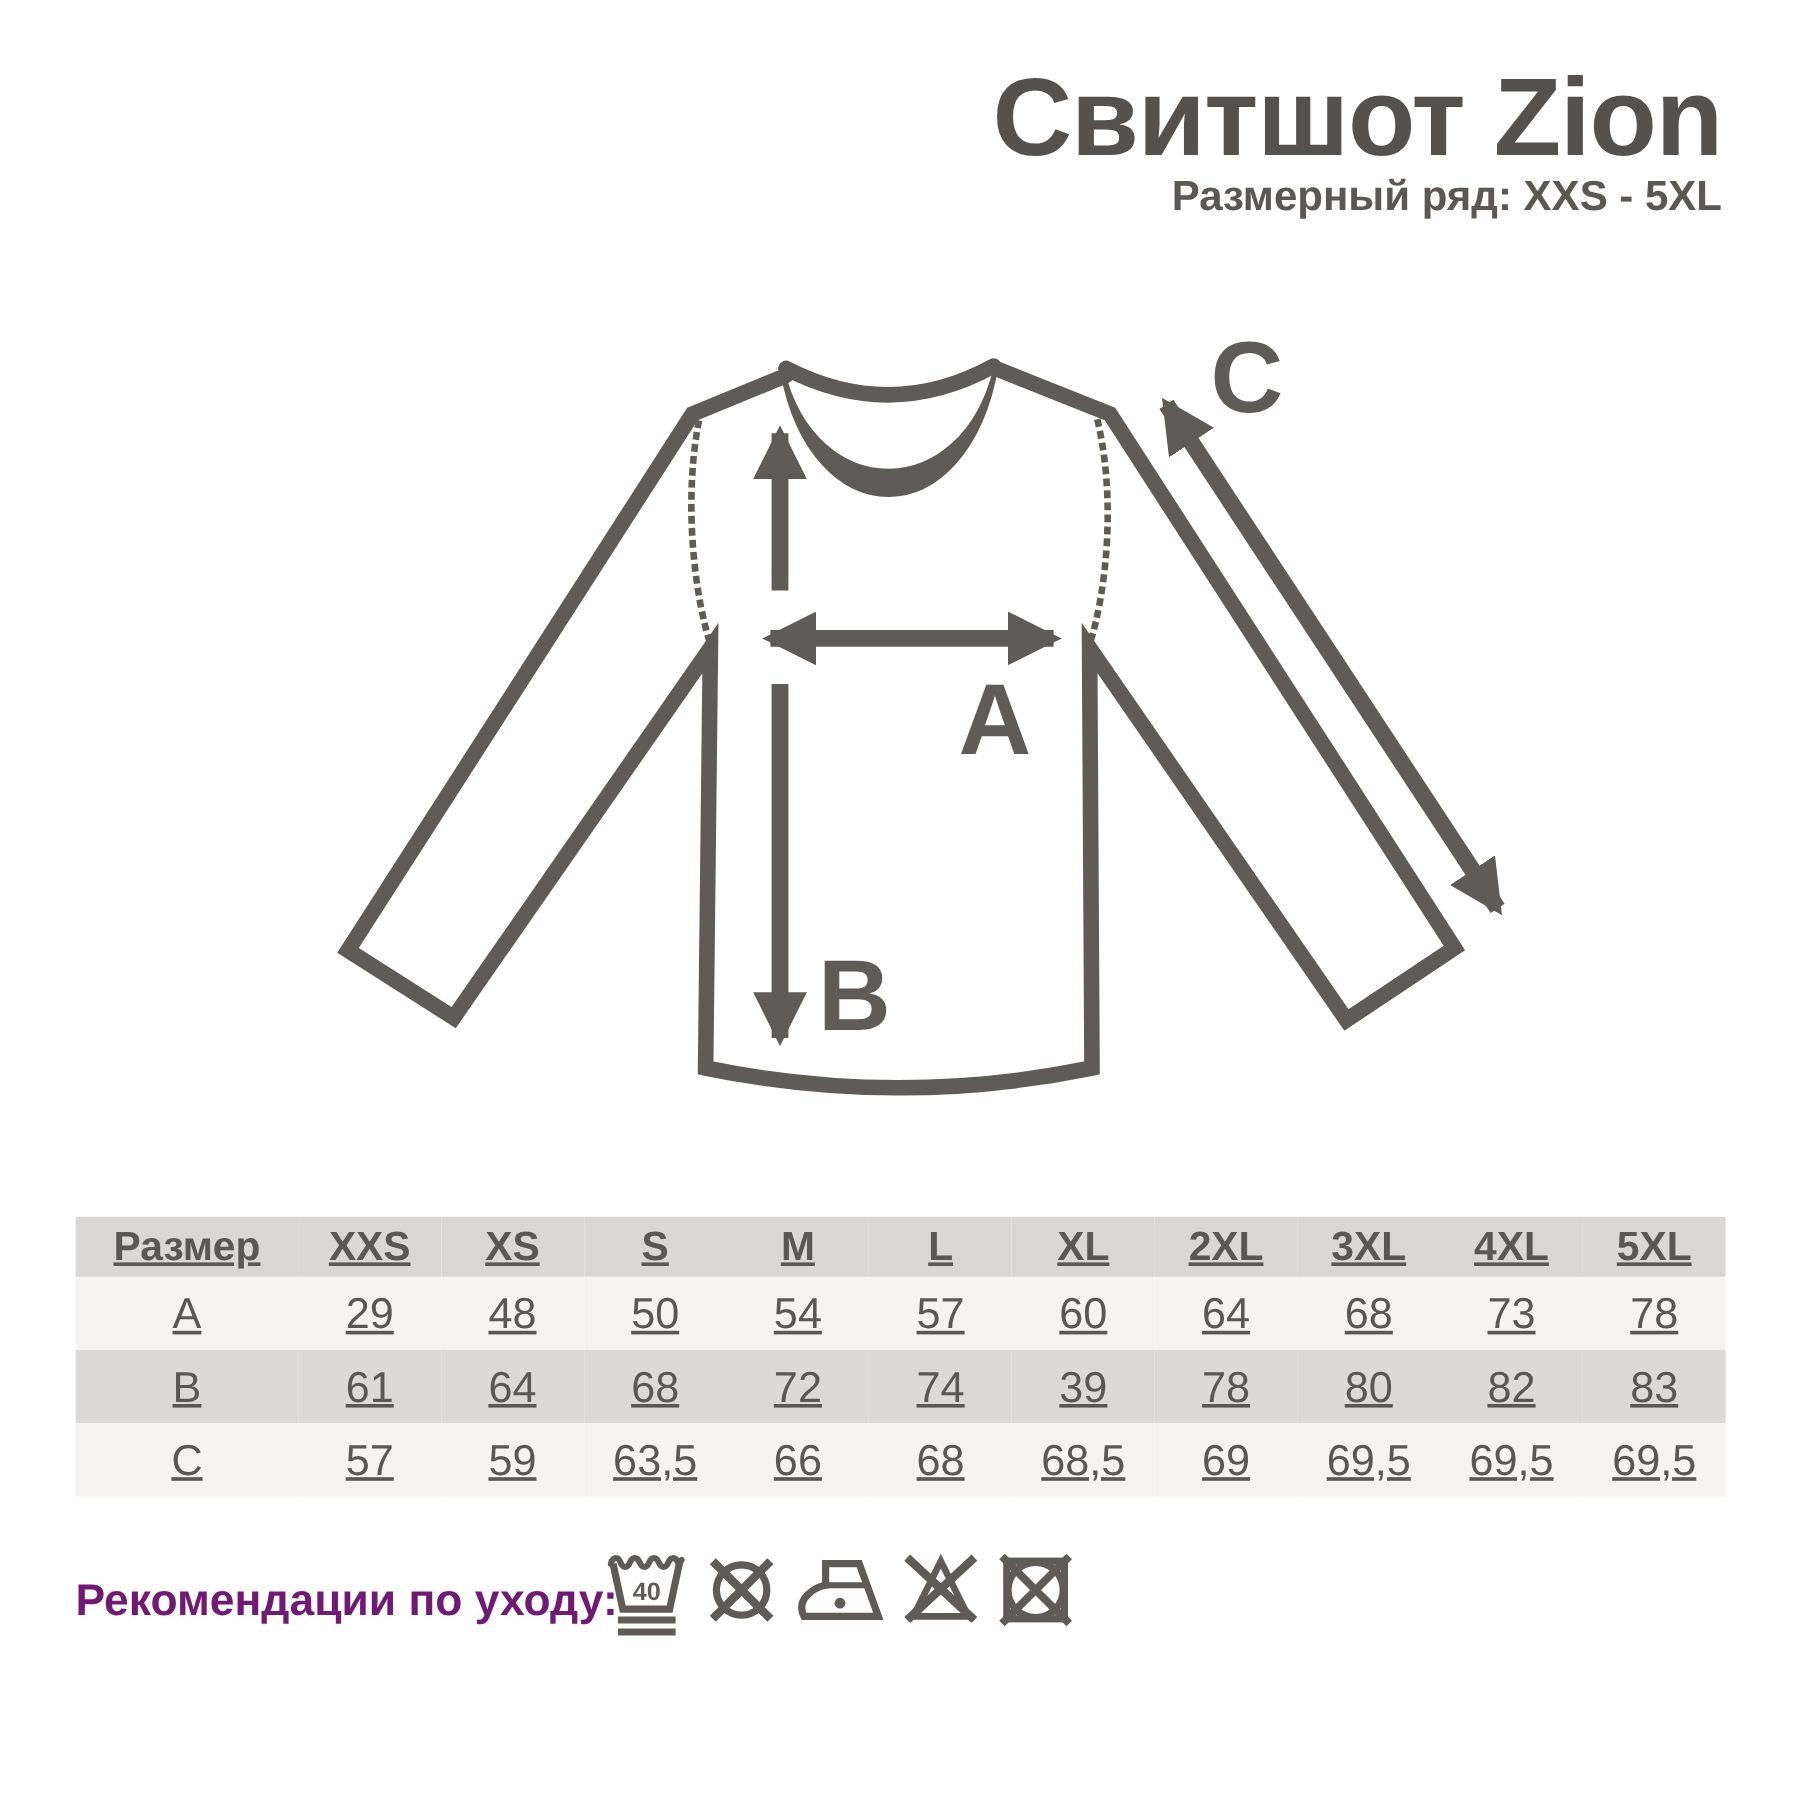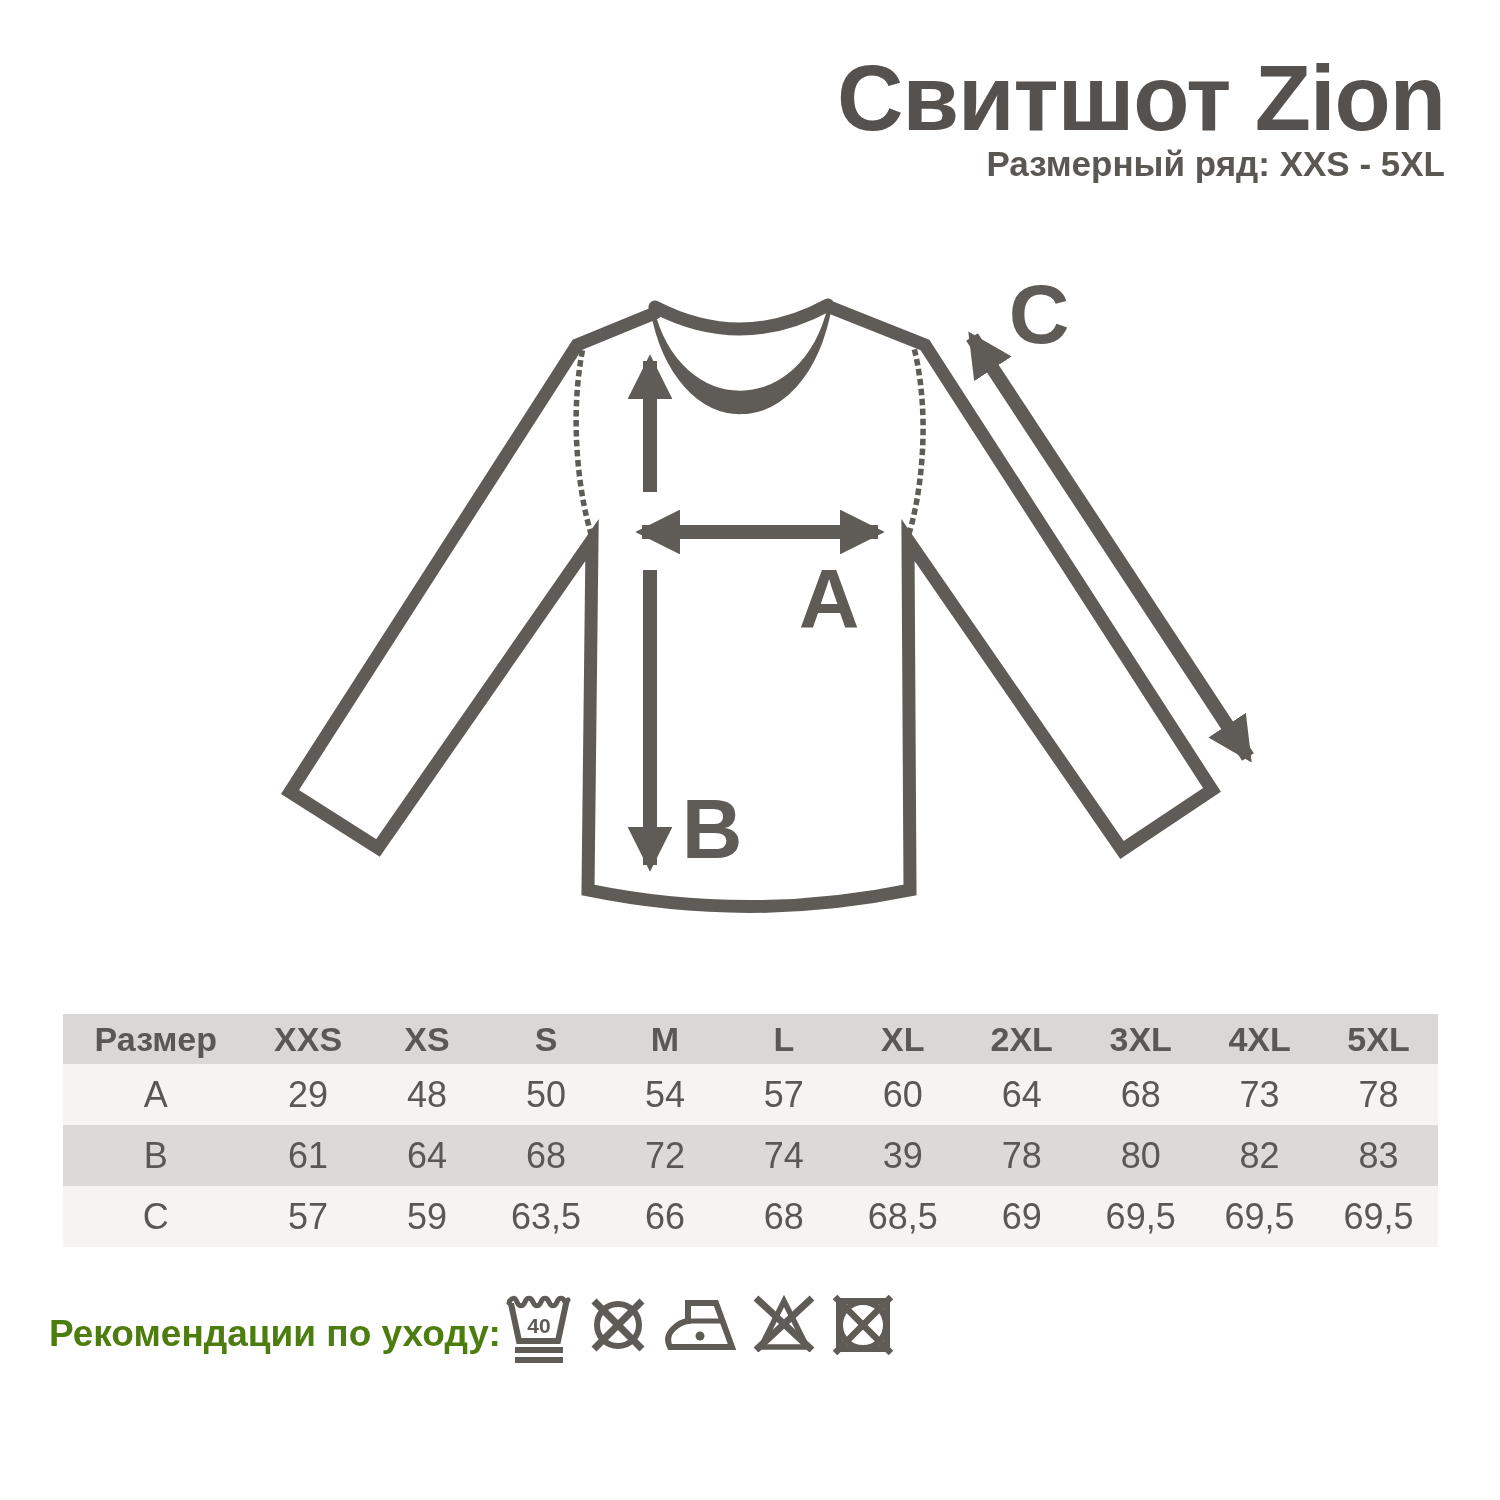--- a/index.html
+++ b/index.html
@@ -1,39 +1,39 @@
 <!DOCTYPE html>
 <html><head>
 <meta charset="utf-8">
 <style>
   html,body{margin:0;padding:0;background:#ffffff;}
   #page{position:relative;width:1500px;height:1500px;background:#ffffff;overflow:hidden;
         font-family:"Liberation Sans", sans-serif;color:#56524f;}
 
   
-  .title-block{position:absolute;top:52px;right:55px;text-align:right;}
+  .title-block{position:absolute;top:52px;right:65px;text-align:right;}
   .title{font-size:92px;font-weight:bold;color:#55514e;letter-spacing:-1px;line-height:1;}
   .subtitle{font-size:35px;font-weight:bold;color:#5b5753;}
 
   
   .diagram{position:absolute;left:250px;top:275px;width:1030px;height:665px;}
 
   
   .size-table{position:absolute;left:63px;top:1014px;width:1375px;border-collapse:collapse;
               table-layout:fixed;font-size:36px;color:#5b5755;text-align:center;}
-  .size-table th,.size-table td{padding:0;border:none;font-weight:normal;}
+  .size-table th,.size-table td{padding:0;border:none;font-weight:normal;text-decoration:underline;}
   .size-table thead tr{height:50px;background:#d9d8d6;}
   .size-table thead th{font-weight:bold;font-size:34px;}
   .size-table tbody tr{height:61px;}
   .size-table tbody tr:nth-child(odd){background:#f5f4f2;}
   .size-table tbody tr:nth-child(even){background:#dbdad8;}
   .size-table col.c-label{width:13.5%;}
 
   
-  .care-label{position:absolute;left:49px;top:1313px;font-size:37px;font-weight:bold;color:#4d7c0f;}
+  .care-label{position:absolute;left:63px;top:1313px;font-size:37px;font-weight:bold;color:#701a75;}
   .care-icons{position:absolute;left:506px;top:1294px;height:74px;display:flex;gap:16px;}
   .care-icons svg{display:block;}
 </style>
 </head>
 <body>
 
 <div id="page">
 
   <div class="title-block">
     <div class="title">Свитшот Zion</div>

